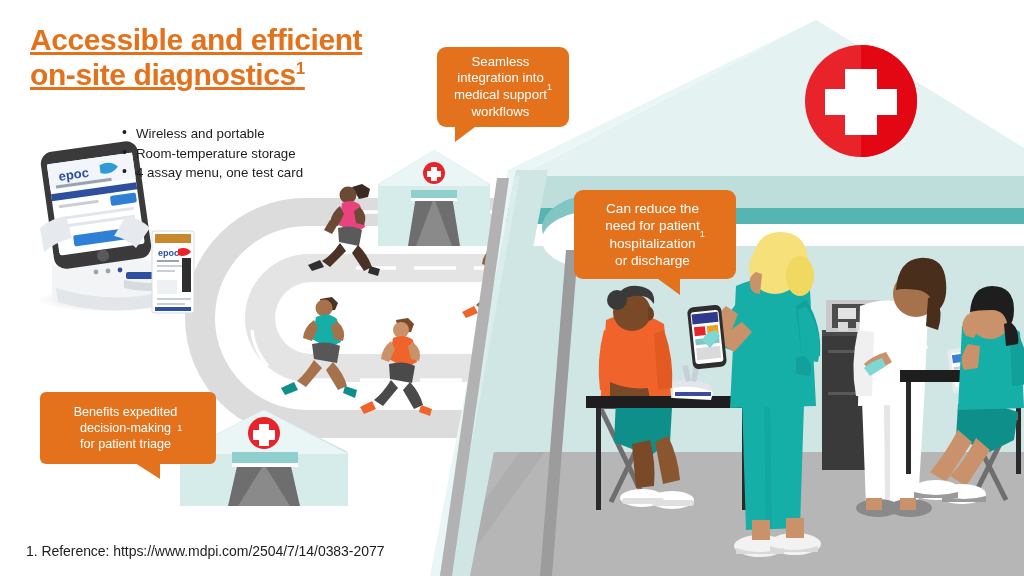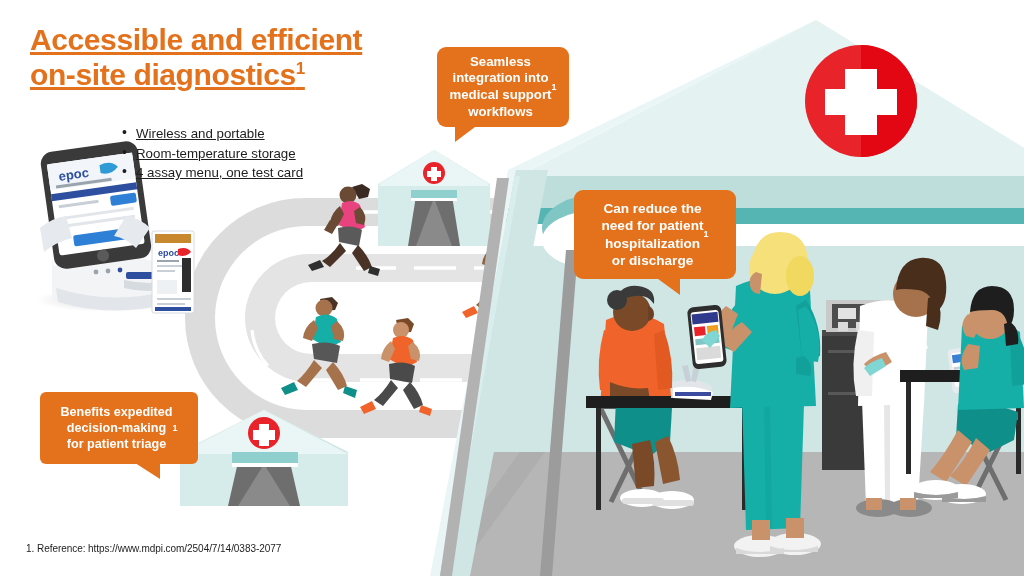--- a/index.html
+++ b/index.html
@@ -16,51 +16,51 @@
     position: absolute; left: 30px; top: 22px; width: 420px;
     color: #E4711B; font-weight: bold; font-size: 30px; line-height: 1.17;
     letter-spacing: -0.4px; white-space: pre-line; text-decoration: underline;
   }
   #title .sup { font-size: 17px; vertical-align: super; }
 
   
   #bullets { position: absolute; left: 122px; top: 124px; width: 260px; }
   #bullets li {
     list-style: none; position: relative; padding-left: 14px;
-    font-size: 13.3px; color: #1d1d1d; line-height: 19.5px; white-space: nowrap; text-decoration: underline;
+    font-size: 13.3px; color: #1d1d1d; line-height: 19.5px; white-space: nowrap;
   }
   #bullets li:before {
     content: "•"; position: absolute; left: 0; top: -1px; font-size: 14px; color: #1d1d1d;
   }
 
   
   #footnote {
     position: absolute; left: 26px; top: 543px;
-    font-size: 10px; color: #1d1d1d; letter-spacing: -0.05px; text-align: right;
+    font-size: 14px; color: #1d1d1d; letter-spacing: -0.05px; text-align: right;
   }
 
   
   .callout {
     position: absolute; background: #E4711B; border-radius: 9px;
-    color: #fff; font-weight: bold; text-align: center;
+    color: #fff; font-weight: normal; text-align: center;
     display: flex; align-items: center; justify-content: center;
     white-space: pre-line; z-index: 40;
   }
   .callout .sup { font-size: 9px; vertical-align: super; }
   .tail { position: absolute; width: 0; height: 0; z-index: 39; }
 
   #callout-seamless { left: 437px; top: 47px; width: 132px; height: 80px; font-size: 13.2px; line-height: 16.6px; }
   #tail-seamless { left: 455px; top: 124px; border-left: 0 solid transparent;
     border-right: 24px solid transparent; border-top: 18px solid #E4711B; }
 
   #callout-reduce { left: 574px; top: 190px; width: 162px; height: 89px; font-size: 13.6px; line-height: 17.4px; }
   #tail-reduce { left: 654px; top: 276px; border-right: 0 solid transparent;
     border-left: 26px solid transparent; border-top: 19px solid #E4711B; }
 
-  #callout-benefits { left: 40px; top: 392px; width: 158px; height: 72px; font-size: 12.6px; line-height: 16px; border-radius: 6px; }
+  #callout-benefits { left: 40px; top: 392px; width: 176px; height: 72px; font-size: 12.6px; line-height: 16px; border-radius: 6px; }
   #tail-benefits { left: 132px; top: 461px; border-right: 0 solid transparent;
     border-left: 28px solid transparent; border-top: 18px solid #E4711B; }
 
   
   #scene { position: absolute; left: 0; top: 0; width: 1024px; height: 576px; }
 </style>
 </head>
 <body>
 
 <div id="stage">

